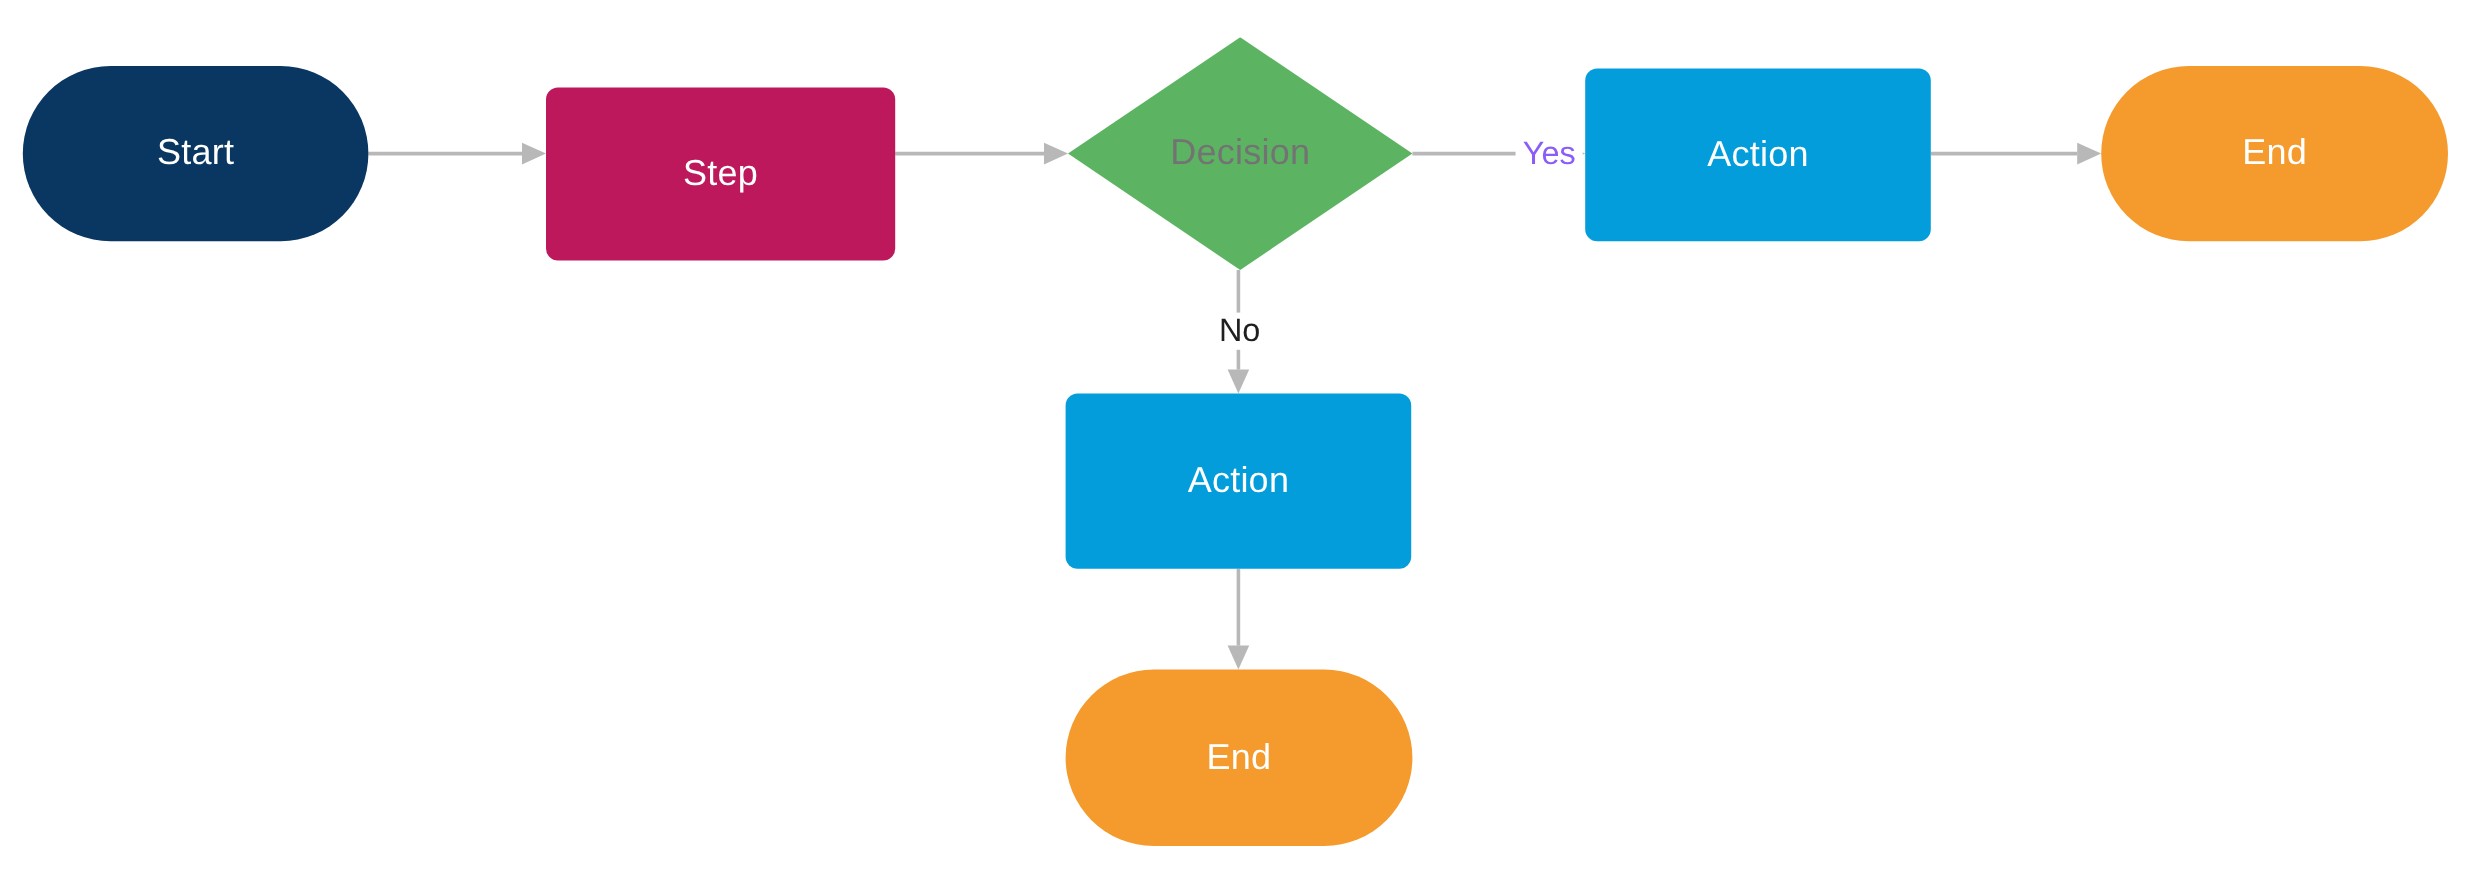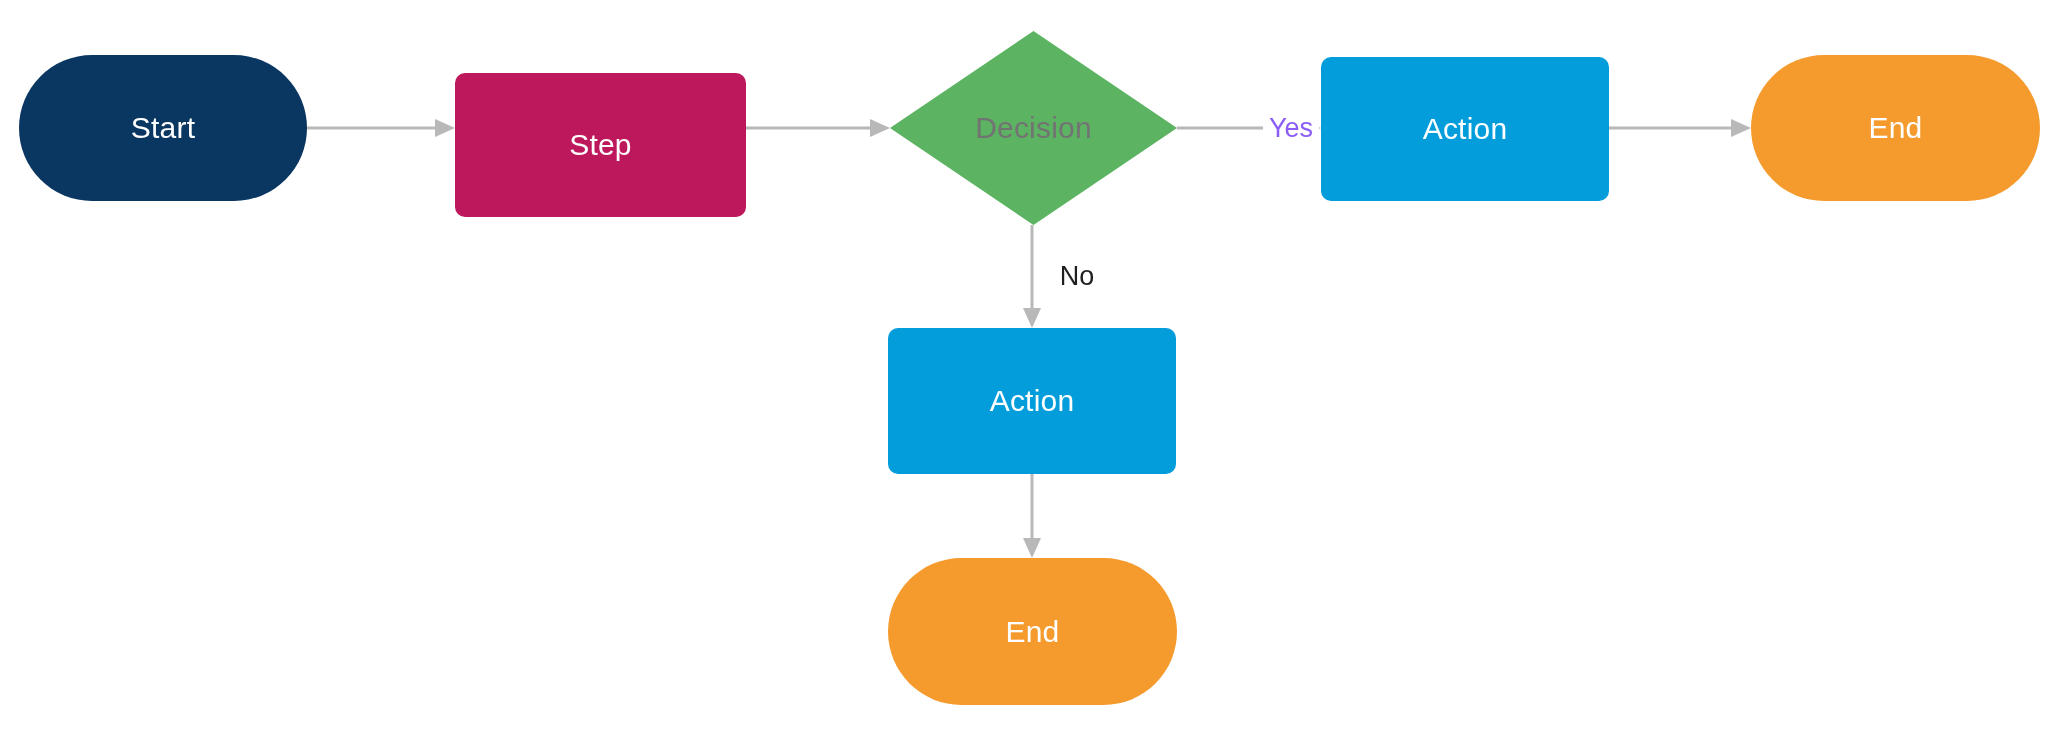--- a/index.html
+++ b/index.html
@@ -120,15 +120,15 @@
       </div>
       <div class="node node-process" style="left: 888px; top: 328px; width: 288px; height: 146px; color: rgb(255, 255, 255); background: rgb(3, 157, 219);">
         <span>Action</span>
       </div>
       <div class="node node-terminator" style="left: 888px; top: 558px; width: 289px; height: 147px; color: rgb(255, 255, 255); background: rgb(245, 155, 46);">
         <span>End</span>
       </div>
     </div>
   <div id="label-layer">
       <div class="edge-label" style="left: 1291px; top: 128px; color: #8b5cf6; background: rgb(255, 255, 255);">Yes</div>
-      <div class="edge-label" style="left: 1033px; top: 276px; color: rgb(31, 31, 31); background: rgb(255, 255, 255); margin-left: 44px;">No</div>
+      <div class="edge-label" style="left: 1033px; top: 276px; color: rgb(31, 31, 31); background: rgb(255, 255, 255);">No</div>
     </div>
 </div>
 
 </body></html>

